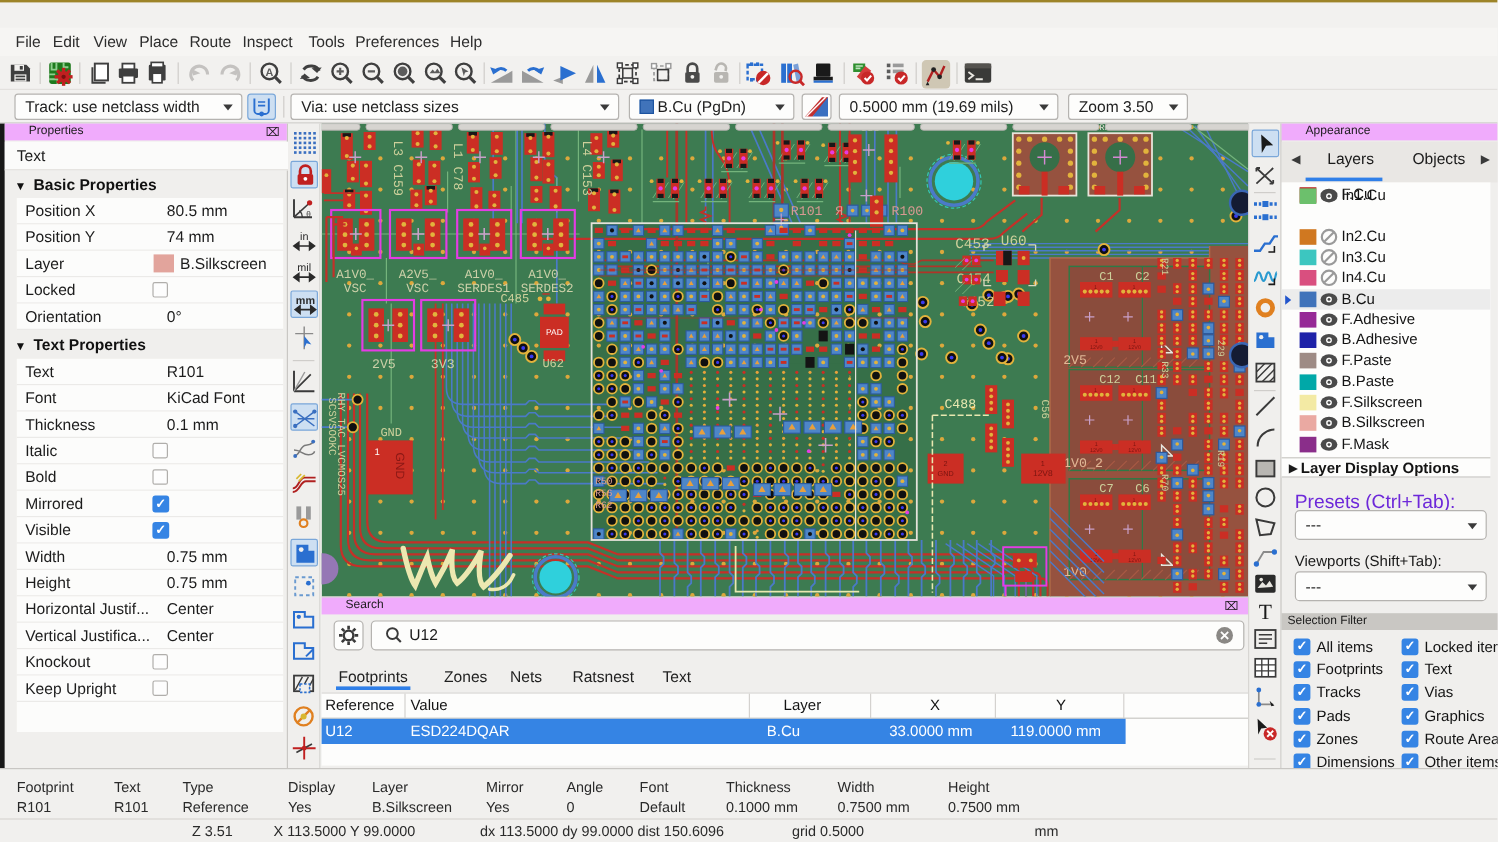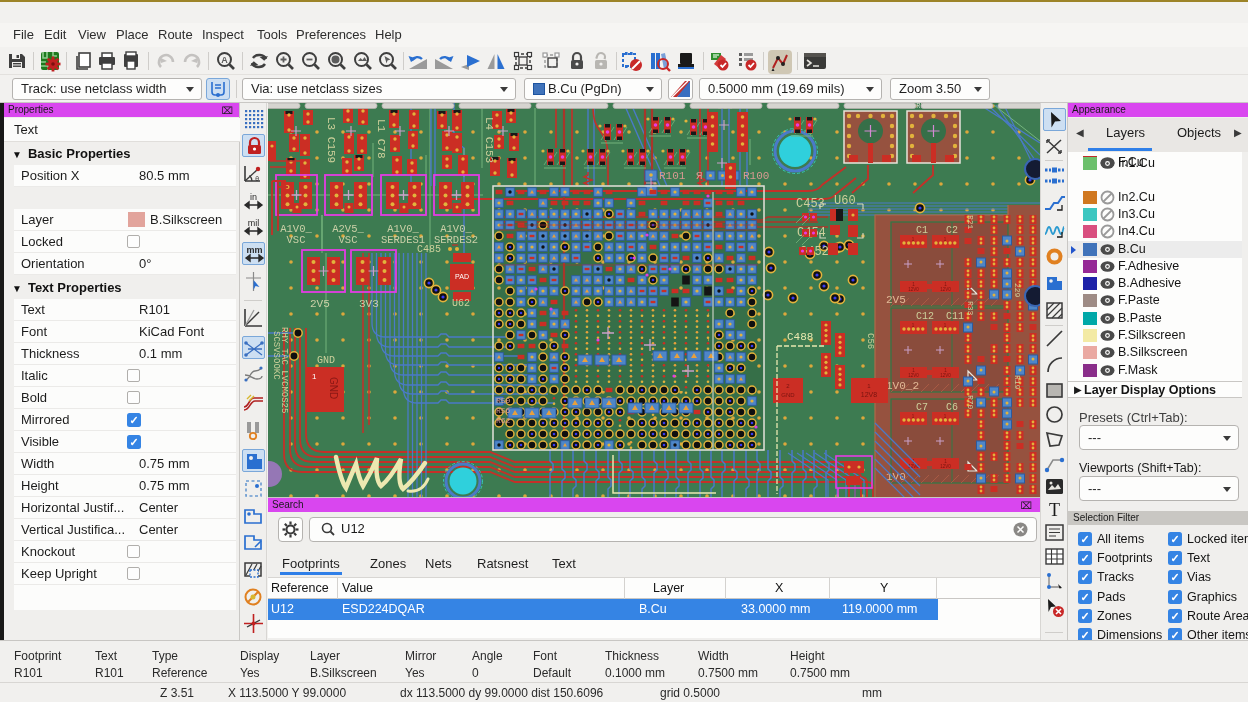--- a/index.html
+++ b/index.html
@@ -11,21 +11,21 @@
 .winbtn{position:absolute;top:0;height:21px;width:22px;text-align:center;color:#444;font-size:11px;line-height:21px}
 #menubar{left:0;top:23px;width:1248px;height:24px;background:#f6f5f3}
 .menu{position:absolute;top:0;height:24px;line-height:24px;font-size:13px;color:#2d2d2d}
 #tb1{left:0;top:47px;width:1248px;height:28px;background:#f2f1ef;border-bottom:1px solid #e3e1de}
 .ti{position:absolute;top:3px;width:22px;height:22px}
 .tsep{position:absolute;top:5px;width:1px;height:18px;background:#cfcdca}
 #tb2{left:0;top:75px;width:1248px;height:28px;background:#f2f1ef;border-bottom:1px solid #c9c7c4}
 .dd{position:absolute;top:3px;height:22px;background:#fdfdfc;border:1px solid #b5b3b0;border-radius:3px;font-size:13px;color:#1f1f1f;line-height:20px;padding-left:8px}
 .dd .arr{position:absolute;right:7px;top:8px;width:0;height:0;border-left:4.5px solid transparent;border-right:4.5px solid transparent;border-top:5px solid #3a3a3a}
 #props{left:4px;top:103px;width:236px;height:542px;background:#f0efed;border-right:1px solid #c9c7c4}
-.phead{position:absolute;left:0;width:100%;height:14px;background:#d946ef;font-size:10px;color:#1a1a1a;padding-left:4px;line-height:14px}
+.phead{position:absolute;left:0;width:100%;height:14px;background:#f0abfc;font-size:10px;color:#1a1a1a;padding-left:20px;line-height:14px}
 .prow{position:absolute;left:10px;width:222px;height:22px;background:#fcfcfb;border-bottom:1px solid #ebeae8;font-size:13px;color:#1c1c1c;line-height:21px}
 .prow .lab{position:absolute;left:7px;top:0;width:104px;overflow:hidden;white-space:nowrap}
 .prow .val{position:absolute;left:125px;top:0}
 .psec{position:absolute;left:0;width:236px;height:22px;font-size:13px;font-weight:bold;color:#111;line-height:22px}
 .cb{position:absolute;width:13px;height:13px;border:1px solid #b0aeab;border-radius:2px;background:#fdfdfd}
 .cbc{position:absolute;width:14px;height:14px;border-radius:2.5px;background:#3584e4;color:#fff;font-size:11px;line-height:14px;text-align:center;font-weight:bold}
 #lstrip{left:0;top:103px;width:4px;height:542px;background:#181818}
 #ltools{left:240px;top:103px;width:27px;height:537px;background:#f0efed;border-right:1px solid #d8d6d3}
 #rtools{left:1040px;top:103px;width:27px;height:537px;background:#f0efed;border-left:1px solid #d8d6d3}
 .vti{position:absolute;left:2px;width:23px;height:23px}
@@ -264,20 +264,24 @@
 <div class="dd" style="left:890px;width:100px">Zoom 3.50<span class="arr"></span></div>
 </div>
 <div class="abs" id="lstrip"></div>
 <div class="abs" id="props">
 <div class="phead" style="top:0">Properties<span style="position:absolute;right:6px;top:1px;font-size:10px">⌧</span></div>
 <div class="abs" style="left:0;top:15px;width:236px;height:24px;background:#fbfbfa;border-bottom:1px solid #e0dedb;font-size:13px;color:#1c1c1c;line-height:24px;padding-left:10px">Text</div>
 <div class="psec" style="top:40px"><span style="margin:0 6px 0 8px;font-size:10px">▼</span>Basic Properties</div>
 <div class="prow" style="top:62px">
         <span class="lab">Position X</span>
         <span class="val">80.5 mm</span>
+      </div>
+<div class="prow" style="top:84px">
+        <span class="lab">Position Y</span>
+        <span class="val">74 mm</span>
       </div>
 <div class="prow" style="top:106px">
         <span class="lab">Layer</span>
         <span class="abs" style="left:114px;top:3px;width:17px;height:15px;background:#e2a49c"></span>
         <span class="val" style="left:136px">B.Silkscreen</span>
       </div>
 <div class="prow" style="top:128px">
         <span class="lab">Locked</span>
         <span class="cb" style="left:113px;top:4px"></span>
       </div>
@@ -671,21 +675,21 @@
               <circle cx="7.5" cy="7.5" r="2.4" fill="#fdfdfc"></circle>
               <circle cx="7.5" cy="7.5" r="1.2" fill="#4a4a4a"></circle>
             </svg></span>
           <span class="abs" style="left:50px;top:1px;font-size:12.5px;color:#141414">B.Mask</span>
         </div>
 </div>
 <div class="abs" style="left:0;top:278px;width:174px;height:17px;background:#fdfdfc;border-top:1px solid #c9c7c4;border-bottom:1px solid #c9c7c4">
         <span class="abs" style="left:6px;top:2px;font-size:10px;color:#1a1a1a">▶</span>
         <span class="abs" style="left:16px;top:1px;font-size:12.5px;font-weight:bold;color:#141414">Layer Display Options</span>
       </div>
-<div class="abs" style="left:11px;top:307px;font-size:13px;color:#404040">Presets (Ctrl+Tab):</div>
+<div class="abs" style="left:11px;top:307px;font-size:16px;color:#6d28d9">Presets (Ctrl+Tab):</div>
 <div class="dd" style="left:11px;top:322px;width:160px;height:25px;line-height:23px;border-radius:4px">---<span class="arr" style="top:10px"></span></div>
 <div class="abs" style="left:11px;top:358px;font-size:12.5px;color:#1a1a1a">Viewports (Shift+Tab):</div>
 <div class="dd" style="left:11px;top:373px;width:160px;height:25px;line-height:23px;border-radius:4px">---<span class="arr" style="top:10px"></span></div>
 <div class="abs" style="left:0;top:408px;width:181px;height:14px;background:#c9c7c3;font-size:10px;color:#1a1a1a;padding-left:5px;line-height:14px">Selection Filter</div>
 <div class="abs" style="left:0;top:422px;width:181px;height:137px;background:#f0efed">
 <span class="cbc" style="left:10px;top:7px">✓</span>
         <span class="abs" style="left:29px;top:7px;font-size:12.5px;color:#141414;white-space:nowrap">All items</span>
 <span class="cbc" style="left:100px;top:7px">✓</span>
         <span class="abs" style="left:119px;top:7px;font-size:12.5px;color:#141414;white-space:nowrap">Locked item</span>
 <span class="cbc" style="left:10px;top:26.2px">✓</span>

